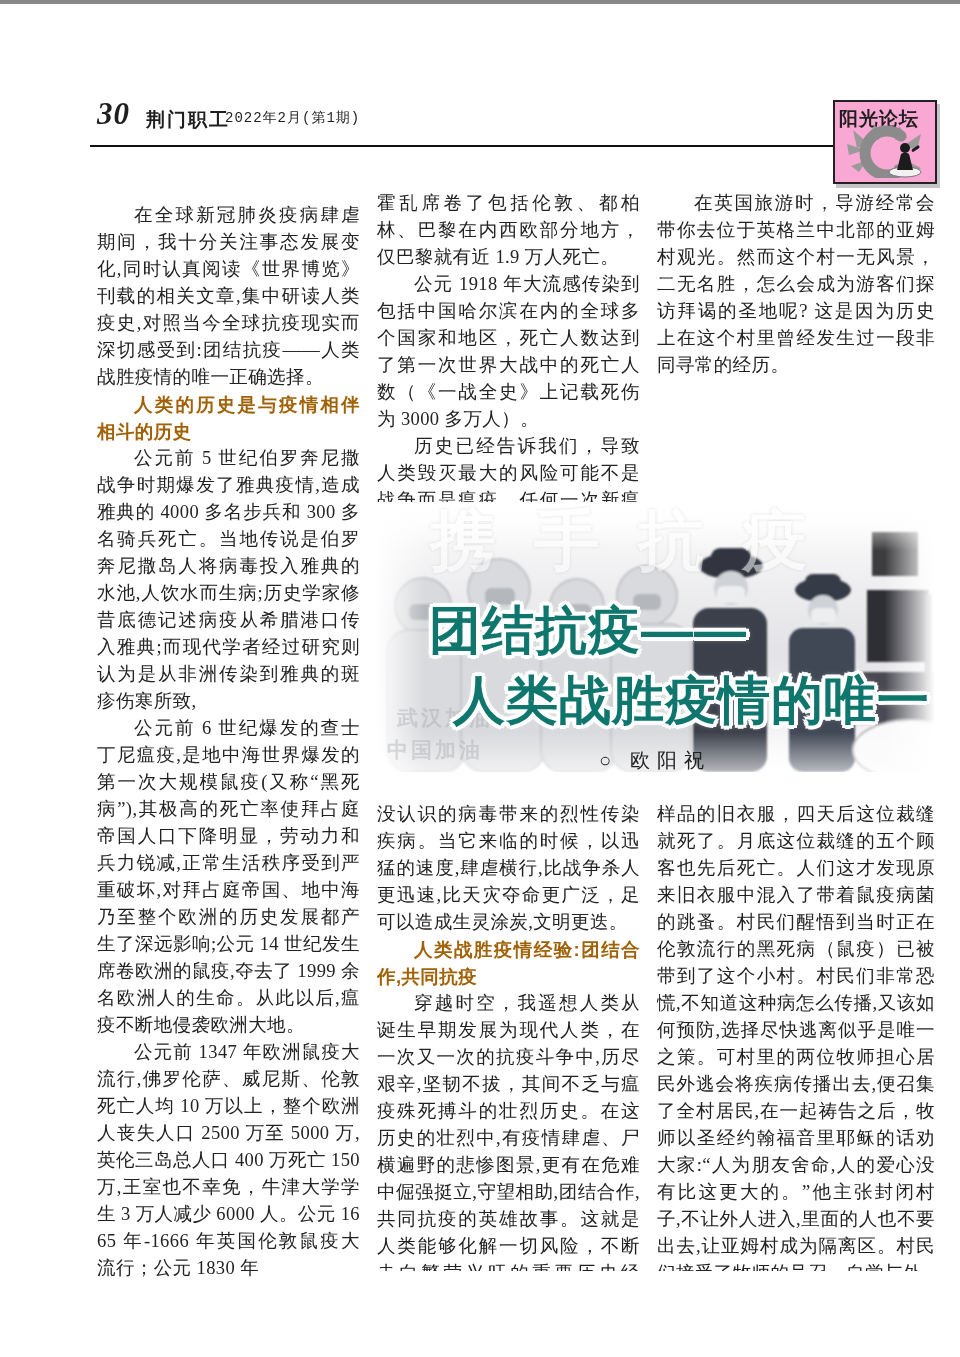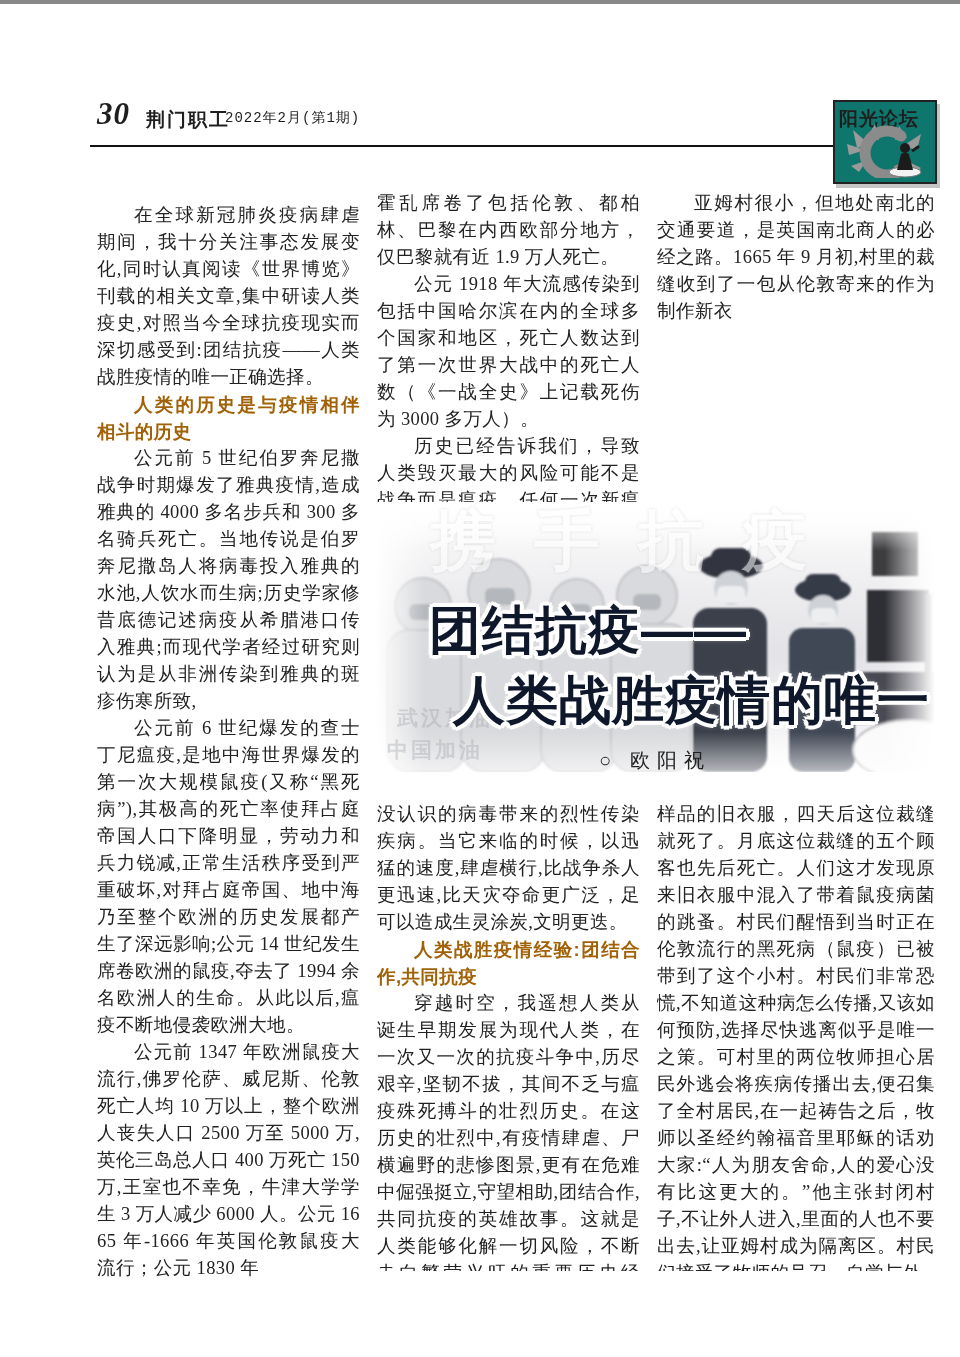--- a/index.html
+++ b/index.html
@@ -18,21 +18,21 @@
     font-family:"Liberation Sans","DejaVu Sans",sans-serif;letter-spacing:2px;
   }
   .hdr-issue{
     position:absolute;left:225px;top:105px;font-size:14px;
     font-family:Liberation Mono, monospace;letter-spacing:1px;
   }
   .hdr-rule{
     position:absolute;left:90px;top:141px;width:838px;height:2px;background:#111;
   }
   .badge{
-    position:absolute;left:833px;top:96px;width:100px;height:80px;background:#0f766e;
+    position:absolute;left:833px;top:96px;width:100px;height:80px;background:#f9a8d4;
     border:2px solid #222;box-shadow:3px 4px 0 rgba(150,150,150,.55);
   }
   .badge-label{
     position:absolute;left:0;top:4px;width:100%;text-align:left;padding-left:4px;box-sizing:border-box;
     font-size:19px;font-weight:bold;font-family:"Liberation Sans","DejaVu Sans",sans-serif;letter-spacing:1px;
   }
   .badge-icon{position:absolute;left:2px;top:22px;}
   
   .col{
     position:absolute;text-align:justify;text-justify:inter-ideograph;
@@ -68,21 +68,21 @@
     color:#ffffff;text-shadow:0 0 3px rgba(150,150,155,.55);opacity:.55;
   }
   .wm-small{
     position:absolute;font-size:21px;font-weight:bold;color:rgba(160,162,168,.38);
     font-family:"Liberation Sans","DejaVu Sans",sans-serif;letter-spacing:3px;
   }
   .wm-s1{left:22px;top:200px;}
   .wm-s2{left:12px;top:232px;}
   .headline{
     position:absolute;font-family:"Liberation Sans","DejaVu Sans",sans-serif;font-weight:900;
-    font-size:52px;color:#0f172a;white-space:nowrap;letter-spacing:1px;
+    font-size:52px;color:#0f766e;white-space:nowrap;letter-spacing:1px;
     text-shadow:
       -3px -3px 0 #fff,3px -3px 0 #fff,-3px 3px 0 #fff,3px 3px 0 #fff,
       -4px 0 0 #fff,4px 0 0 #fff,0 -4px 0 #fff,0 4px 0 #fff,0 0 7px #fff;
   }
   .headline-1{left:54px;top:92px;}
   .headline-2{left:78px;top:162px;}
   .byline{
     position:absolute;left:0;top:243px;width:100%;text-align:center;
     font-size:20px;letter-spacing:7px;color:#222;
     font-family:"Liberation Serif","DejaVu Serif",serif;
@@ -120,32 +120,32 @@
           <rect x="74" y="26" width="9" height="3" rx="1.5" fill="#1c1c1c" transform="rotate(-35 74 26)"></rect>
         </g>
       </svg>
     </span>
   </div>
 
   <div class="col col1">
     <p>在全球新冠肺炎疫病肆虐期间，我十分关注事态发展变化,同时认真阅读《世界博览》刊载的相关文章,集中研读人类疫史,对照当今全球抗疫现实而深切感受到:团结抗疫——人类战胜疫情的唯一正确选择。</p>
     <h3>人类的历史是与疫情相伴相斗的历史</h3>
     <p>公元前 5 世纪伯罗奔尼撒战争时期爆发了雅典疫情,造成雅典的 4000 多名步兵和 300 多名骑兵死亡。当地传说是伯罗奔尼撒岛人将病毒投入雅典的水池,人饮水而生病;历史学家修昔底德记述病疫从希腊港口传入雅典;而现代学者经过研究则认为是从非洲传染到雅典的斑疹伤寒所致,</p>
-    <p>公元前 6 世纪爆发的查士丁尼瘟疫,是地中海世界爆发的第一次大规模鼠疫(又称“黑死病”),其极高的死亡率使拜占庭帝国人口下降明显，劳动力和兵力锐减,正常生活秩序受到严重破坏,对拜占庭帝国、地中海乃至整个欧洲的历史发展都产生了深远影响;公元 14 世纪发生席卷欧洲的鼠疫,夺去了 1994 余名欧洲人的生命。从此以后,瘟疫不断地侵袭欧洲大地。</p>
+    <p>公元前 6 世纪爆发的查士丁尼瘟疫,是地中海世界爆发的第一次大规模鼠疫(又称“黑死病”),其极高的死亡率使拜占庭帝国人口下降明显，劳动力和兵力锐减,正常生活秩序受到严重破坏,对拜占庭帝国、地中海乃至整个欧洲的历史发展都产生了深远影响;公元 14 世纪发生席卷欧洲的鼠疫,夺去了 1999 余名欧洲人的生命。从此以后,瘟疫不断地侵袭欧洲大地。</p>
     <p>公元前 1347 年欧洲鼠疫大流行,佛罗伦萨、威尼斯、伦敦死亡人均 10 万以上，整个欧洲人丧失人口 2500 万至 5000 万,英伦三岛总人口 400 万死亡 150 万,王室也不幸免，牛津大学学生 3 万人减少 6000 人。公元 1665 年-1666 年英国伦敦鼠疫大流行；公元 1830 年</p>
   </div>
 
   <div class="col col2a">
     <p class="noindent">霍乱席卷了包括伦敦、都柏林、巴黎在内西欧部分地方，仅巴黎就有近 1.9 万人死亡。</p>
     <p>公元 1918 年大流感传染到包括中国哈尔滨在内的全球多个国家和地区，死亡人数达到了第一次世界大战中的死亡人数（《一战全史》上记载死伤为 3000 多万人）。</p>
     <p>历史已经告诉我们，导致人类毁灭最大的风险可能不是战争而是瘟疫，任何一次新瘟疫都是我们还</p>
   </div>
 
   <div class="col col3a">
-    <p>亚姆村很小，但地处南北的交通要道，是英国南北商人的必经之路。1665 年 9 月初,村里的裁缝收到了一包从伦敦寄来的作为制作新衣</p>
+    <p>在英国旅游时，导游经常会带你去位于英格兰中北部的亚姆村观光。然而这个村一无风景，二无名胜，怎么会成为游客们探访拜谒的圣地呢? 这是因为历史上在这个村里曾经发生过一段非同寻常的经历。</p>
   </div>
 
   <div class="figure">
     <div class="photo-base"></div>
     <span class="photo-svg">
       <svg width="560" height="258" viewBox="0 0 560 258">
         <defs>
             <filter id="soft">
               <feGaussianBlur stdDeviation="1.3"></feGaussianBlur>
             </filter>

